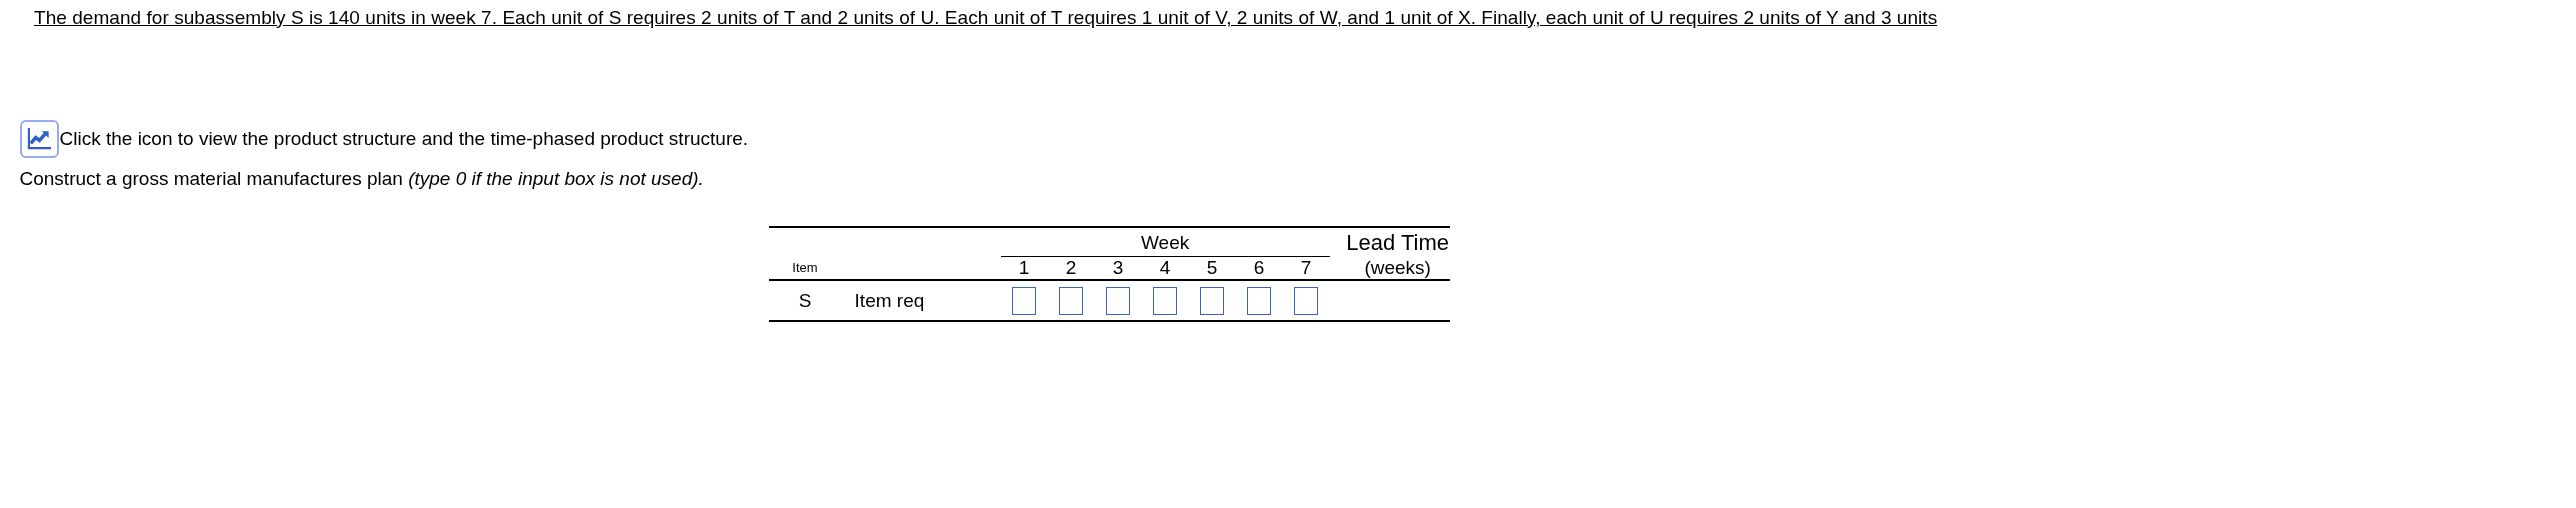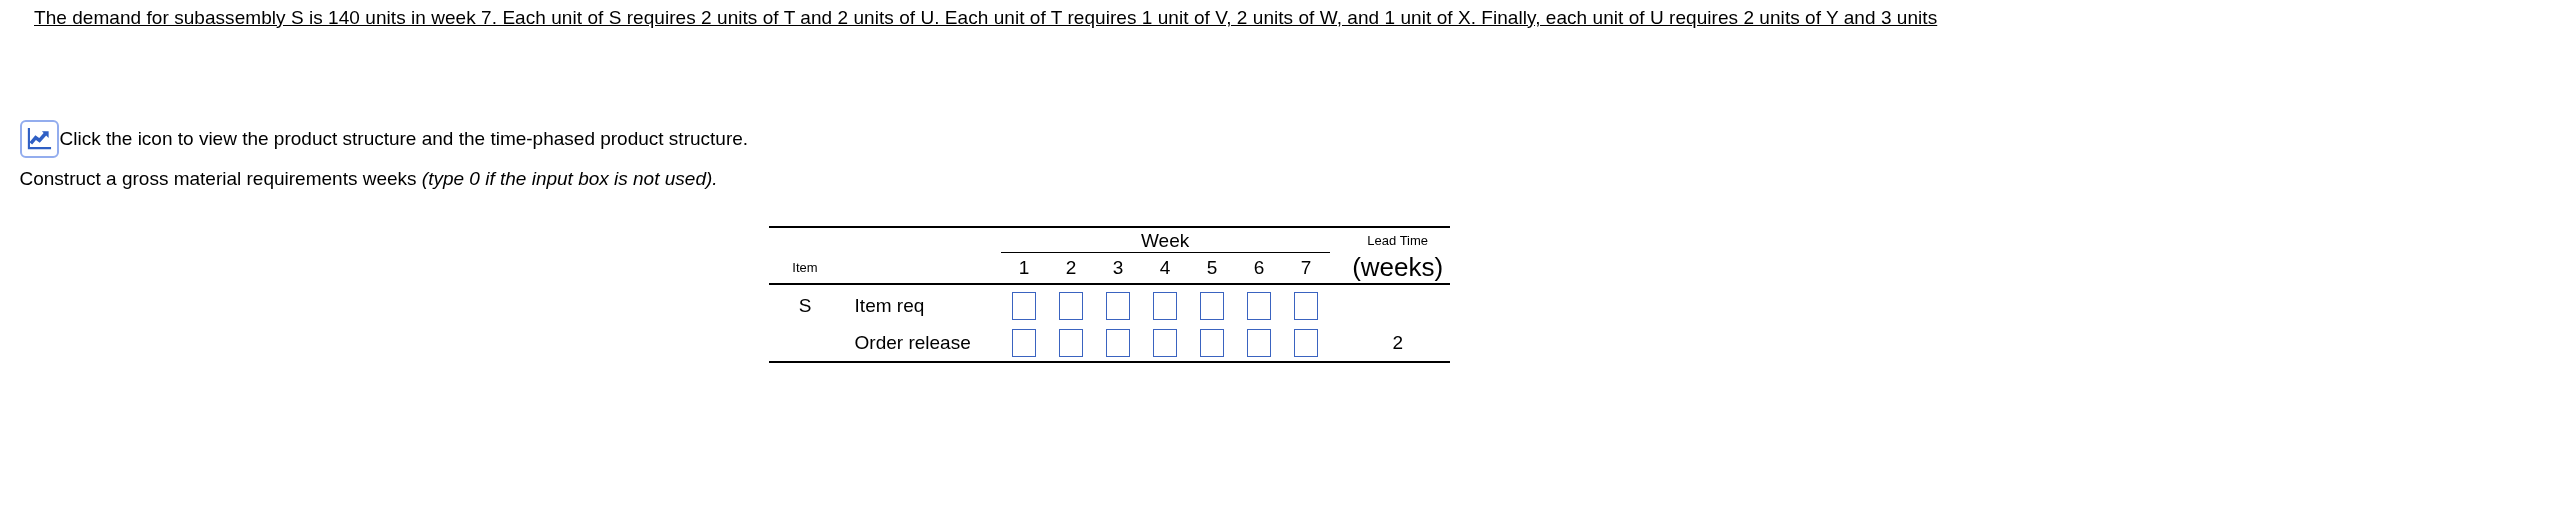--- a/index.html
+++ b/index.html
@@ -115,32 +115,32 @@
     margin-top: 21px;
   }
   .week-underline {
     border-bottom: 1.9px solid #000;
     height: 0;
     font-size: 0;
     line-height: 0;
   }
   .leadtime-label {
     font-weight: bold;
-    font-size: 13px;
+    font-size: 22px;
     white-space: nowrap;
   }
   .col-item   { width: 72px; }
   .col-desc   { width: 146px; text-align: left !important; padding-left: 13.6px !important; }
   .col-week   { width: 47px; }
   .col-gap    { width: 15.6px; }
   .col-lead   { width: 105px; }
 
   .hdr-item { font-weight: bold; font-size: 13px; }
   .hdr-week-num { font-size: 19px; }
-  .hdr-weeks-unit { font-weight: bold; font-size: 26px; white-space: nowrap; }
+  .hdr-weeks-unit { font-weight: bold; font-size: 19px; white-space: nowrap; }
 
   .row-item-letter { font-weight: bold; font-size: 19px; }
   .row-desc { font-size: 19px; white-space: nowrap; }
 
   .cellrow td { height: 37px; }
 
   input.numbox {
     width: 24px;
     height: 28px;
     box-sizing: border-box;
@@ -171,21 +171,21 @@
         <path d="M3 2 L3 23 L26 23" stroke="#2f5fc4" stroke-width="2.2" fill="none"></path>
         <polyline points="5,18 10,12 14,15 21,7" stroke="#2f5fc4" stroke-width="3.6" fill="none" stroke-linejoin="miter"></polyline>
         <polygon points="16.5,5.5 23.5,5.5 23.5,12.5" fill="#2f5fc4"></polygon>
       </svg>
     </span>
   </button>
   <span class="icon-caption">Click the icon to view the product structure and the time-phased product structure.</span>
 </div>
 
 <div class="construct">
-  <span>Construct a gross material requirements weeks </span><i>(type 0 if the input box is not used).</i>
+  <span>Construct a gross material manufactures plan </span><i>(type 0 if the input box is not used).</i>
 </div>
 
 <div class="plan-table-wrap">
   <table class="plan">
 
     <tbody>
         <tr class="rule-top">
       <td class="col-item"></td>
           <td class="col-desc"></td>
       <td class="col-week"></td>
@@ -250,33 +250,20 @@
       <td><input class="numbox" value="" style=""></td>
       <td><input class="numbox" value="" style=""></td>
       <td><input class="numbox" value="" style=""></td>
       <td><input class="numbox" value="" style=""></td>
       <td><input class="numbox" value="" style=""></td>
       <td><input class="numbox" value="" style=""></td>
       <td></td>
       <td class="lead-val"></td>
     </tr>
 
-    <tr class="cellrow">
-      <td class="row-item-letter"></td>
-      <td class="col-desc row-desc">Order release</td>
-      <td><input class="numbox" value="" style=""></td>
-      <td><input class="numbox" value="" style=""></td>
-      <td><input class="numbox" value="" style=""></td>
-      <td><input class="numbox" value="" style=""></td>
-      <td><input class="numbox" value="" style=""></td>
-      <td><input class="numbox" value="" style=""></td>
-      <td><input class="numbox" value="" style=""></td>
-      <td></td>
-      <td class="lead-val">2</td>
-    </tr>
 
     <tr class="rule-bot">
       <td></td>
           <td></td>
           <td></td>
           <td></td>
           <td></td>
           <td></td>
           <td></td>
           <td></td>

